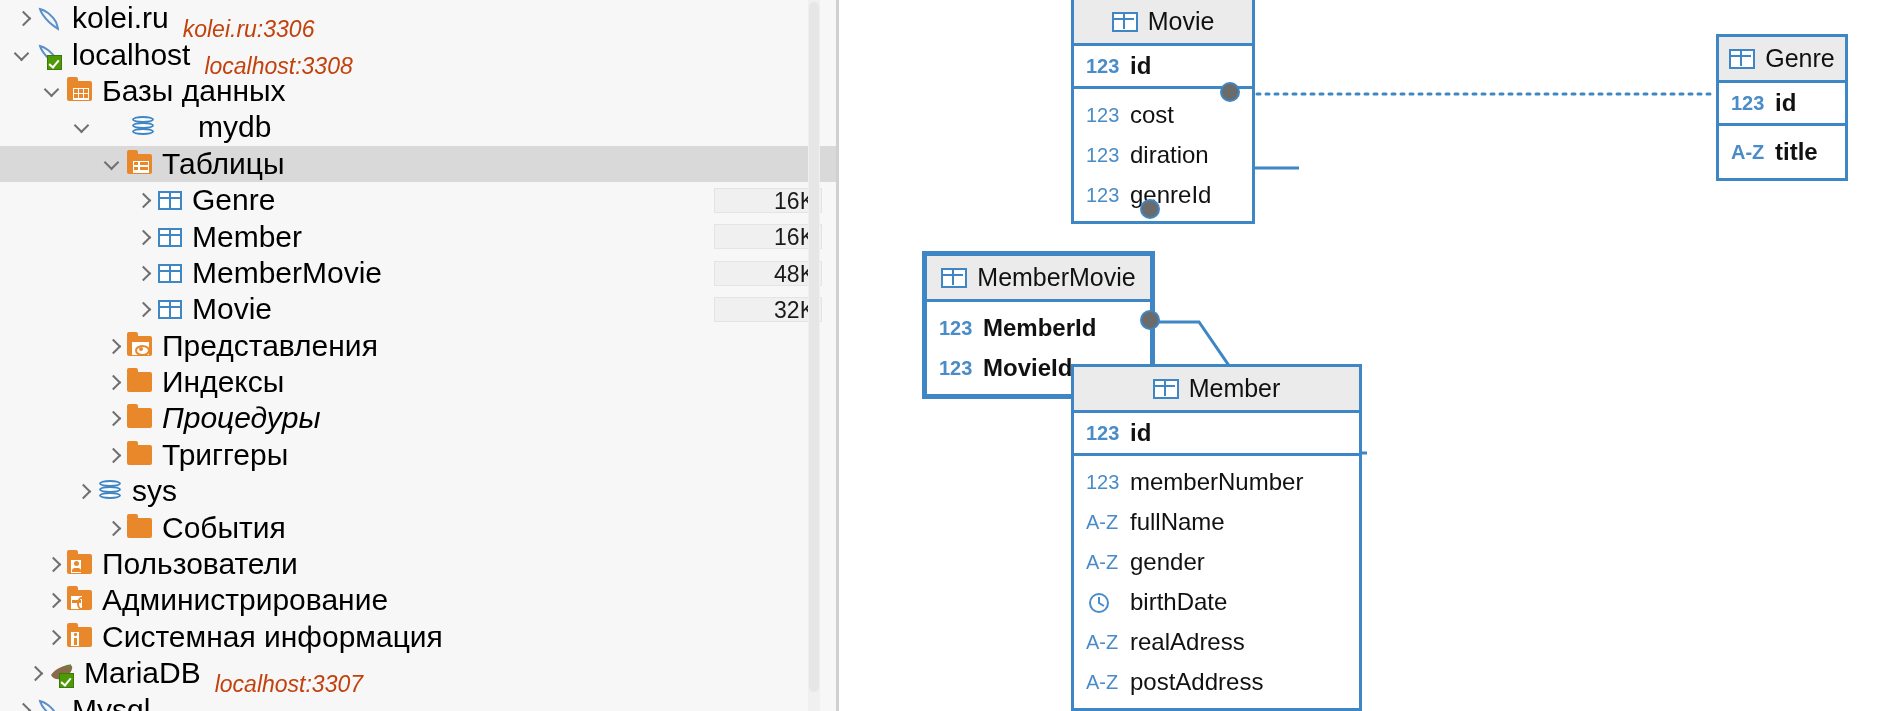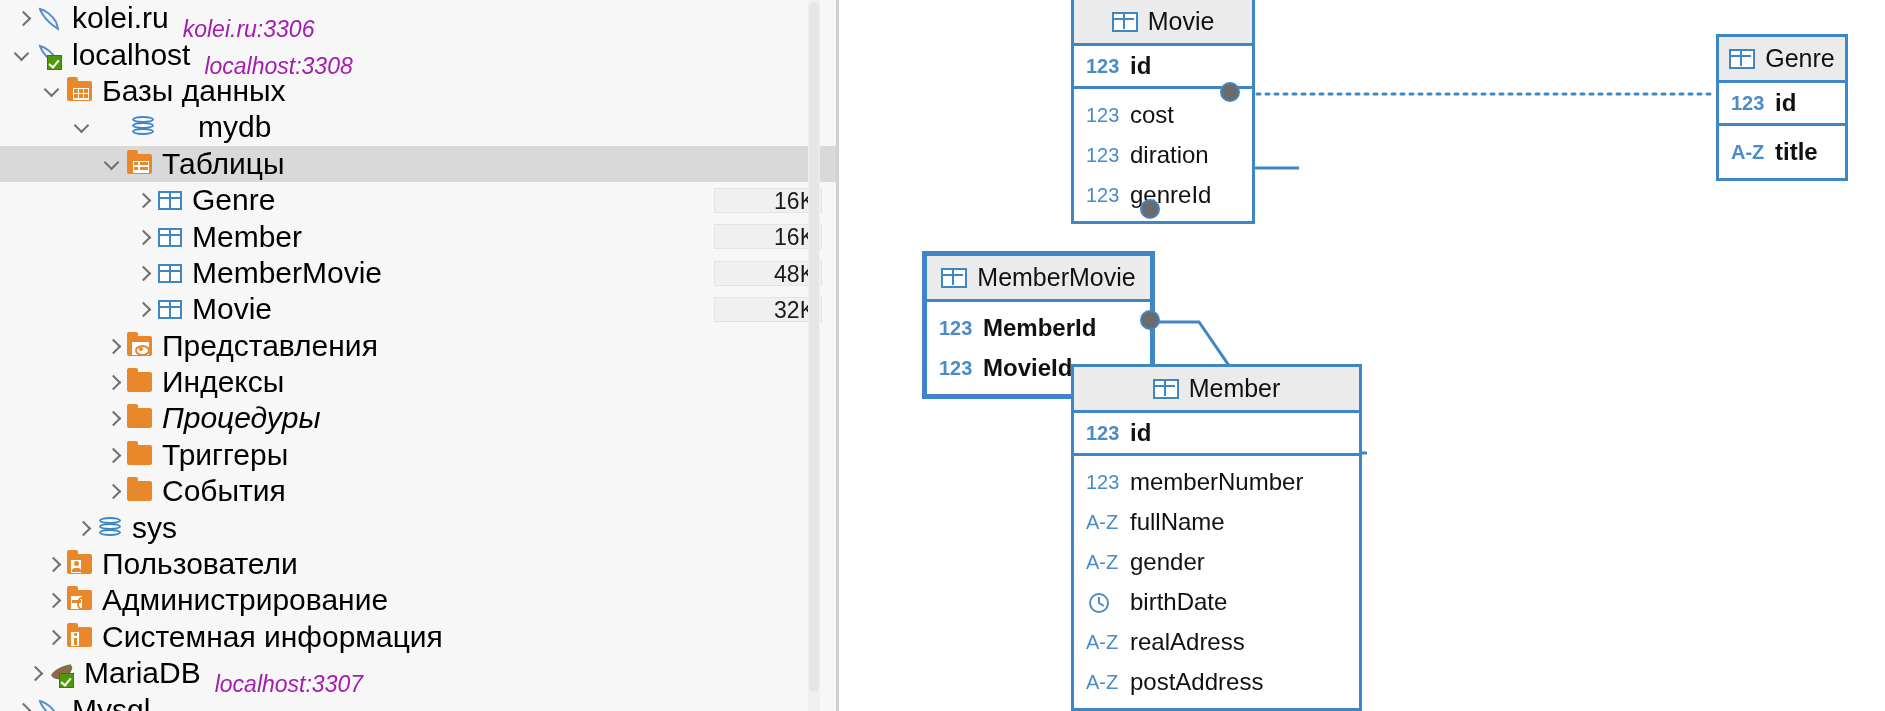--- a/index.html
+++ b/index.html
@@ -50,21 +50,21 @@
 
   .ic {
     flex: 0 0 auto;
     width: 28px; height: 28px;
     position: relative;
     margin-right: 8px;
     display: inline-block;
   }
   .lbl { font-size: 30px; color: #000; }
   .host {
-    font-size: 23px; color: #a21caf; font-style: italic;
+    font-size: 23px; color: #c2410c; font-style: italic;
     margin-left: 14px;
     margin-top: 23px;
   }
 
   
   .ic-dolphin svg { position: absolute; left: 1px; top: 2px; }
   .badge-ok {
     position: absolute; left: 11px; top: 14px;
     width: 15px; height: 15px; background: #4e9a06;
     border: 1px solid #3b7a04;
@@ -387,37 +387,37 @@
           </span>
           <span class="lbl">Процедуры</span>
         </div>
         <div class="tree-row" style="padding-left: 100px;">
           <span class="twisty "></span>
           <span class="ic f-plain">
             <span class="folder"></span>
           </span>
           <span class="lbl">Триггеры</span>
         </div>
-        <div class="tree-row" style="padding-left: 100px;">
-          <span class="twisty "></span>
-          <span class="ic f-plain">
-            <span class="folder"></span>
-          </span>
-          <span class="lbl">События</span>
-        </div>
         <div class="tree-row" style="padding-left: 70px;">
           <span class="twisty "></span>
           <span class="ic">
             <span class="cyl">
               <i></i>
               <i></i>
               <i></i>
             </span>
           </span>
           <span class="lbl">sys</span>
+        </div>
+        <div class="tree-row" style="padding-left: 100px;">
+          <span class="twisty "></span>
+          <span class="ic f-plain">
+            <span class="folder"></span>
+          </span>
+          <span class="lbl">События</span>
         </div>
         <div class="tree-row" style="padding-left: 40px;">
           <span class="twisty "></span>
           <span class="ic f-user">
             <span class="folder">
               <span class="folder-inner"></span>
             </span>
           </span>
           <span class="lbl">Пользователи</span>
         </div>

